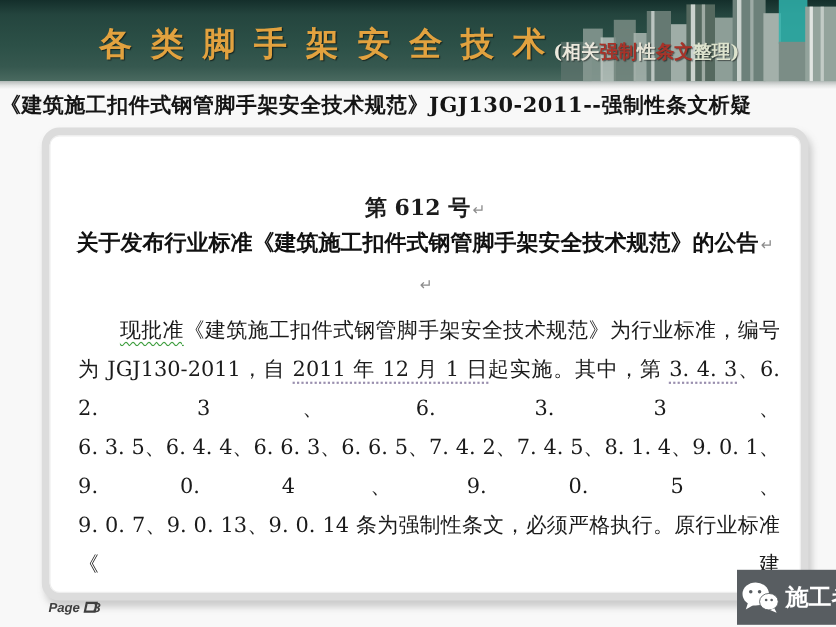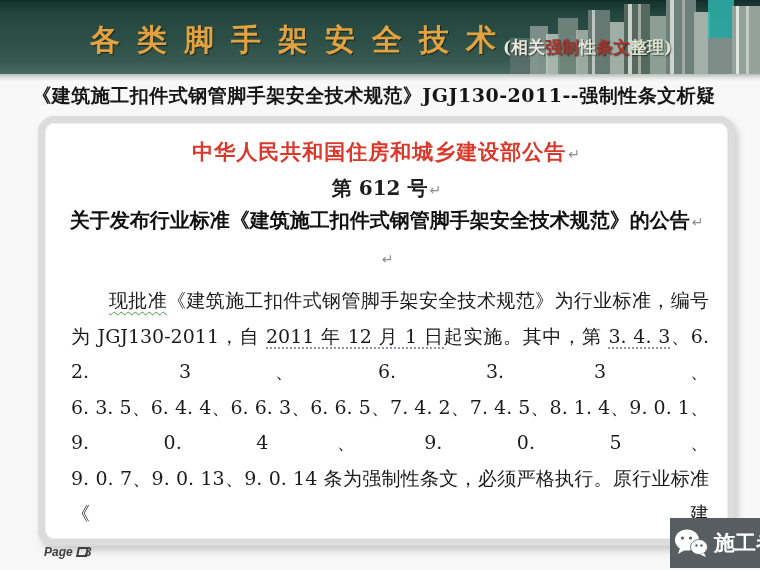--- a/index.html
+++ b/index.html
@@ -32,21 +32,21 @@
     z-index: 3;
   }
   .skyline { position: absolute; right: 0; top: 0; height: 74px; width: 250px; z-index: 1; }
   .banner-shadow {
     position: absolute; left: 0; top: 74px; width: 760px; height: 7px;
     background: linear-gradient(180deg, #b9bdbc 0%, #e3e5e4 55%, #f8f8f8 100%);
   }
   
   .doc-title {
     position: absolute; left: 0; top: 83px; width: 748px;
-    text-align: center;
+    text-align: left;
     font-size: 19px; font-weight: bold; color: #151515;
     letter-spacing: 0.5px; white-space: nowrap;
   }
   
   .notice-box {
     position: absolute; left: 38px; top: 116px; width: 697px; height: 430px;
     background: #ffffff;
     border: 7px solid #dcdcdc;
     border-radius: 16px;
     box-shadow: 3px 5px 7px rgba(120,120,120,0.35), inset 0 0 0 1px #eeeeee;
@@ -147,21 +147,20 @@
       <rect x="236" y="6" width="3" height="68" fill="#d6dcd8" opacity="0.7"></rect>
     </svg>
     <div class="banner-title">各类脚手架安全技术</div>
     <div class="banner-subtitle"><span style="color: rgb(236, 233, 221);">(相关</span><span style="color: rgb(168, 50, 40);">强制</span><span style="color: rgb(228, 226, 212);">性</span><span style="color: rgb(168, 50, 40);">条文</span><span style="color: rgb(221, 227, 205);">整理)</span></div>
   </div>
   <div class="banner-shadow"></div>
 
   <div class="doc-title">《建筑施工扣件式钢管脚手架安全技术规范》JGJ130-2011--强制性条文析疑</div>
 
   <div class="notice-box">
-    <div class="notice-heading"><span>中华人民共和国住房和城乡建设部公告</span><span class="pmark">↵</span></div>
     <div class="notice-number"><span>第 612 号</span><span class="pmark">↵</span></div>
     <div class="notice-title"><span>关于发布行业标准《建筑施工扣件式钢管脚手架安全技术规范》的公告</span><span class="pmark">↵</span></div>
     <div class="empty-line"><span class="pmark">↵</span></div>
     <div class="notice-body">
         <div class="line full indent"><span class="u-wavy">现批准</span><span>《建筑施工扣件式钢管脚手架安全技术规范》为行业标准，编号</span></div>
         <div class="line full"><span>为 JGJ130-2011，自 </span><span class="u-dot">2011 年 12 月 1 日</span><span>起实施。其中，第 </span><span class="u-dot">3. 4. 3</span><span>、6. 2. 3、6. 3. 3、</span></div>
         <div class="line full"><span>6. 3. 5、6. 4. 4、6. 6. 3、6. 6. 5、7. 4. 2、7. 4. 5、8. 1. 4、9. 0. 1、9. 0. 4、9. 0. 5、</span></div>
         <div class="line full"><span>9. 0. 7、9. 0. 13、9. 0. 14 条为强制性条文，必须严格执行。原行业标准《建</span></div>
         <div class="line"></div>
       </div>

